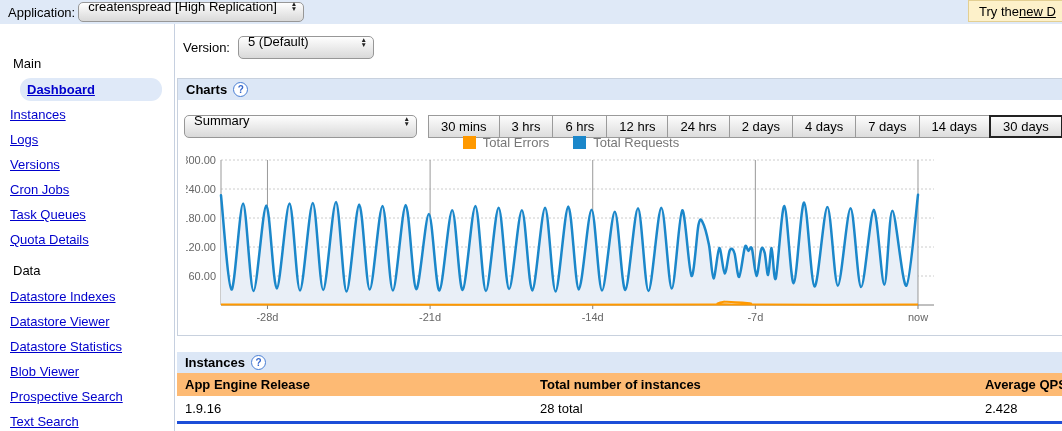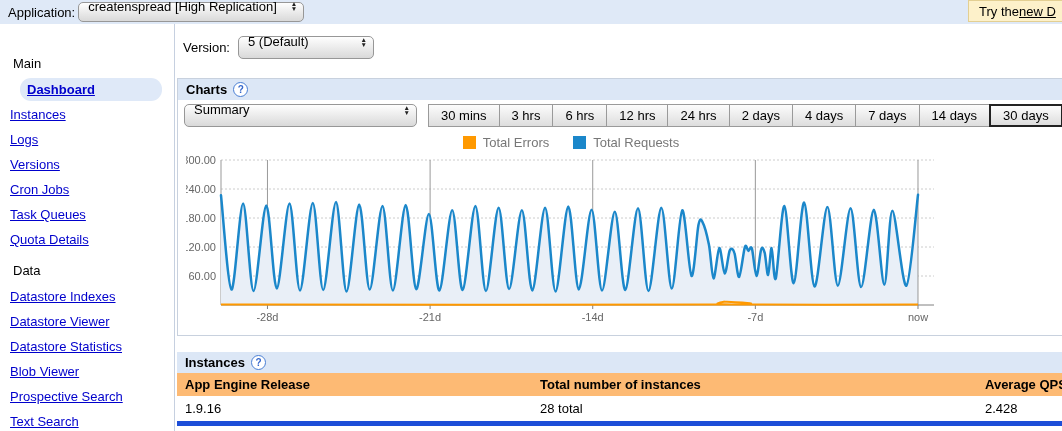--- a/index.html
+++ b/index.html
@@ -30,37 +30,37 @@
   .side-item.active{background:#dfe9f8;margin-left:20px;margin-right:12px;padding-left:7px;}
   .side-item.active a{font-weight:bold;}
   
   #version-row{position:absolute;left:183px;top:36px;display:flex;align-items:center;}
   #version-row .mac-select{margin-left:8px;width:136px;height:23px;}
   
   .panel-header{height:21px;line-height:21px;background:#dce7f6;padding-left:8px;font-weight:bold;display:flex;align-items:center;}
   .help-icon{display:inline-block;width:13px;height:13px;line-height:13px;border:1px solid #4a7fd4;border-radius:50%;
     color:#3366cc;font-size:10px;font-weight:bold;text-align:center;margin-left:6px;background:#fff;}
   #charts-panel{position:absolute;left:177px;top:78px;width:1100px;height:258px;border:1px solid #c8d1de;background:#fff;box-sizing:border-box;}
-  #chart-controls{position:absolute;left:6px;top:25px;display:flex;align-items:flex-start;}
+  #chart-controls{position:absolute;left:6px;top:36px;display:flex;align-items:flex-start;}
   #summary-select{width:233px;height:23px;}
   #range-group{display:flex;margin-left:12px;}
   .range-btn{
     font-family:"Liberation Sans",sans-serif;font-size:13px;height:23px;padding:0 12px;
     background:linear-gradient(#fcfcfc,#dddddd);border:1px solid #9a9a9a;margin-left:-1px;cursor:pointer;color:#000;
   }
   .range-btn.selected{border:2px solid #222;z-index:2;position:relative;height:23px;}
   #legend{position:absolute;left:8px;top:56px;width:770px;display:flex;justify-content:center;align-items:center;gap:24px;}
   .legend-item{display:flex;align-items:center;gap:7px;color:#777;}
   .legend-swatch{width:13px;height:13px;display:inline-block;}
   #chart-svg{position:absolute;left:8px;top:73px;}
   
   #instances-panel{position:absolute;left:177px;top:352px;width:1100px;}
   #instances-table{border-collapse:collapse;width:100%;table-layout:fixed;}
   #instances-table th{background:#fdba74;text-align:left;font-weight:bold;padding:4px 8px;font-size:13px;}
-  #instances-table td{padding:5px 8px;border-bottom:5px solid #1d4ed8;font-size:13px;background:#fff;}
+  #instances-table td{padding:5px 8px;border-bottom:3px solid #1d4ed8;font-size:13px;background:#fff;}
 </style>
 </head>
 <body>
 
 <div id="topbar">
   <span id="app-label">Application:</span>
   <span class="mac-select">
     <span class="sel-text">createnspread [High Replication]</span>
     <span class="spin">
         <span>▲</span>

